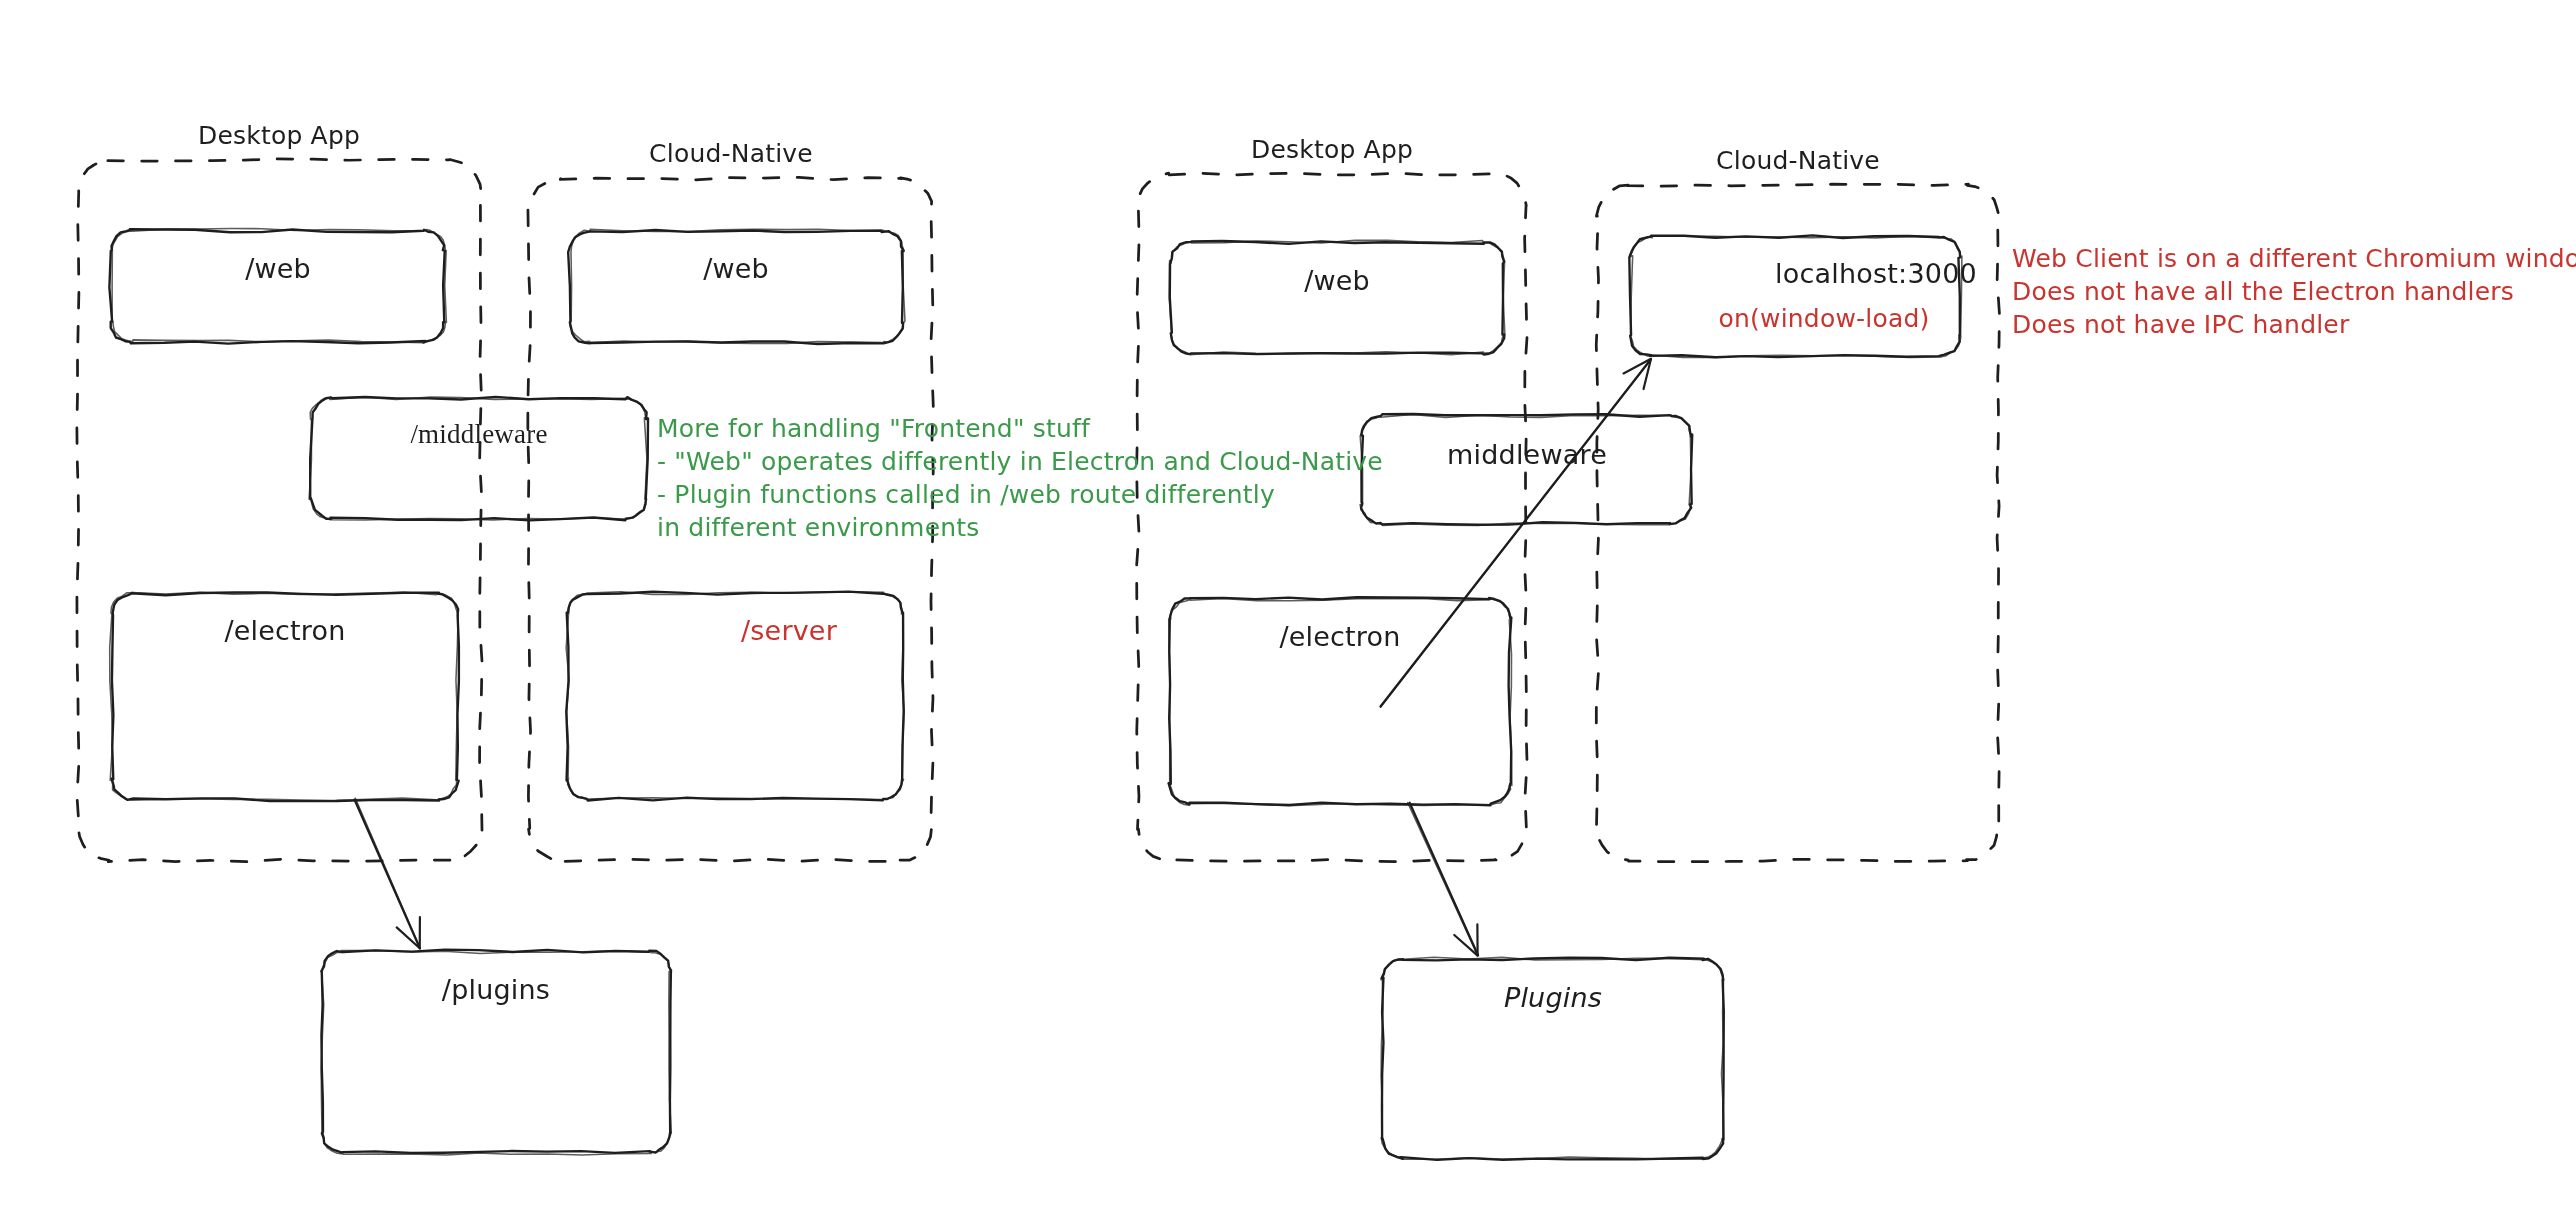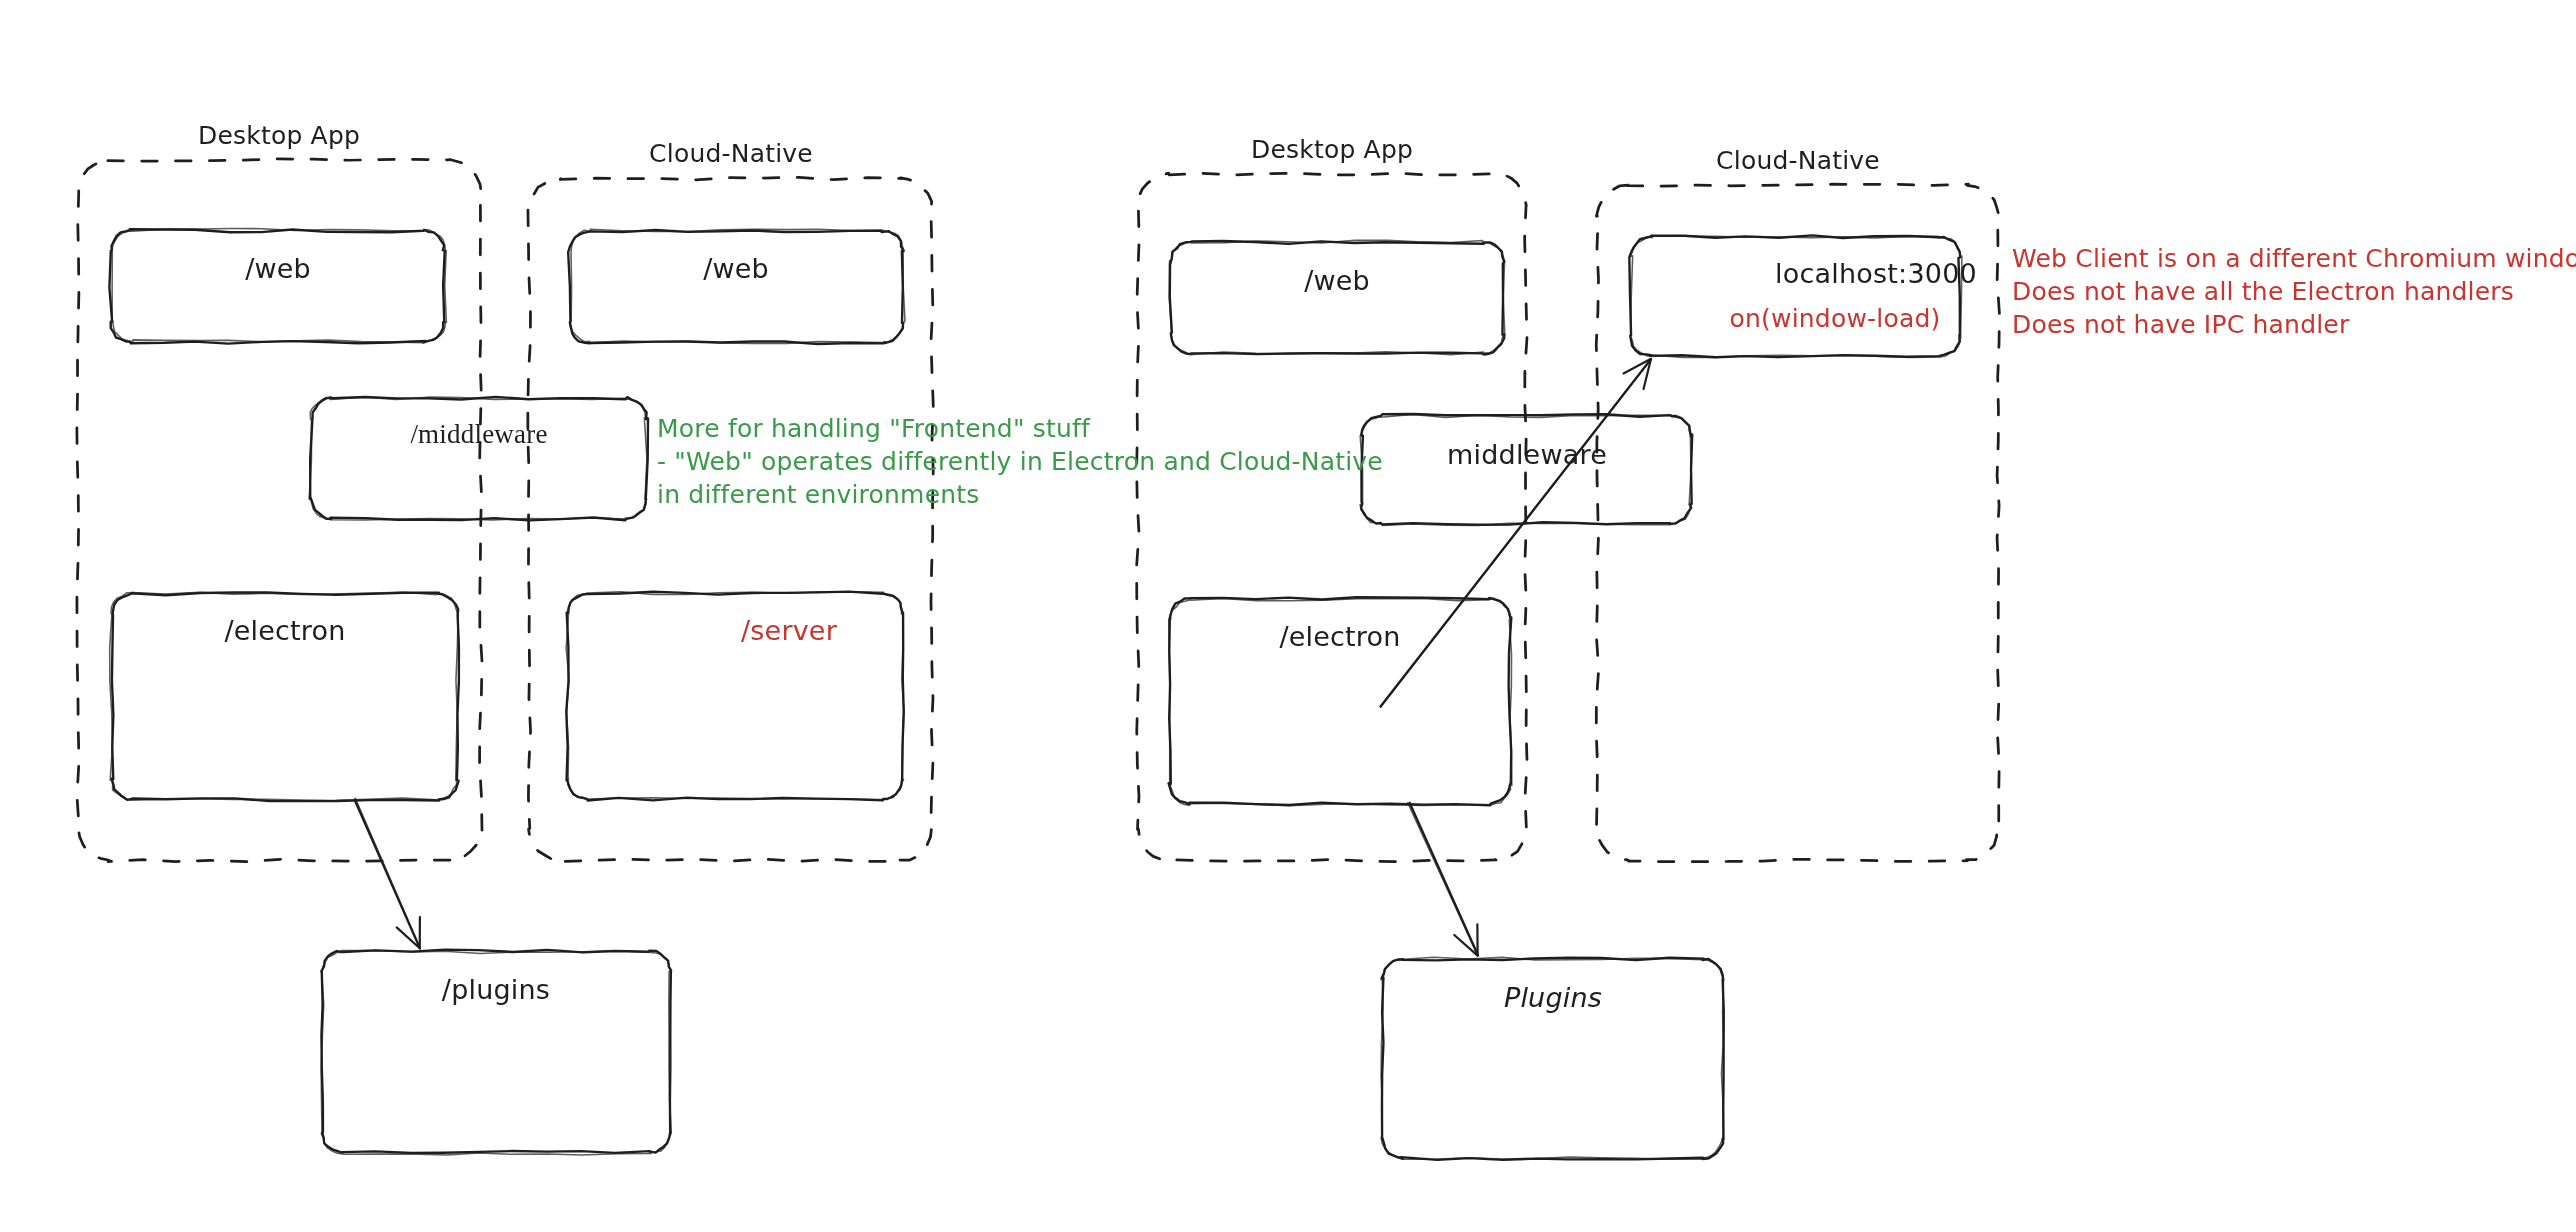--- a/index.html
+++ b/index.html
@@ -141,20 +141,20 @@
     <div class="lbl group-title" style="left: 1332px; top: 133px;">Desktop App</div>
     <div class="lbl group-title" style="left: 1798px; top: 144px;">Cloud-Native</div>
     <div class="lbl box-label" style="left: 278px; top: 251px;">/web</div>
     <div class="lbl box-label" style="left: 736px; top: 251px;">/web</div>
     <div class="lbl box-label" style="left: 479px; top: 417px; font-family: Liberation Serif, serif;">/middleware</div>
     <div class="lbl box-label" style="left: 285px; top: 613px;">/electron</div>
     <div class="lbl box-label red" style="left: 779px; top: 613px; margin-left: 10px;">/server</div>
     <div class="lbl box-label" style="left: 496px; top: 972px;">/plugins</div>
     <div class="lbl box-label" style="left: 1337px; top: 263px;">/web</div>
     <div class="lbl box-label" style="left: 1876px; top: 256px;">localhost:3000</div>
-    <div class="lbl box-sub" style="left: 1824px; top: 302px; margin-left: 11px;">on(window-load)</div>
+    <div class="lbl box-sub" style="left: 1824px; top: 302px;">on(window-load)</div>
     <div class="lbl box-label" style="left: 1527px; top: 437px;">middleware</div>
     <div class="lbl box-label" style="left: 1340px; top: 619px;">/electron</div>
     <div class="lbl box-label" style="left: 1553px; top: 980px; font-style: italic;">Plugins</div>
-    <div class="lbl note green" style="left: 657px; top: 412px;"><div>More for handling "Frontend" stuff</div><div>- "Web" operates differently in Electron and Cloud-Native</div><div>in different environments</div></div>
+    <div class="lbl note green" style="left: 657px; top: 412px;"><div>More for handling "Frontend" stuff</div><div>- "Web" operates differently in Electron and Cloud-Native</div><div>- Plugin functions called in /web route differently</div><div>in different environments</div></div>
     <div class="lbl note red" style="left: 2012px; top: 242px;"><div>Web Client is on a different Chromium window</div><div>Does not have all the Electron handlers</div><div>Does not have IPC handler</div></div>
   </div>
 
 
 </body></html>

